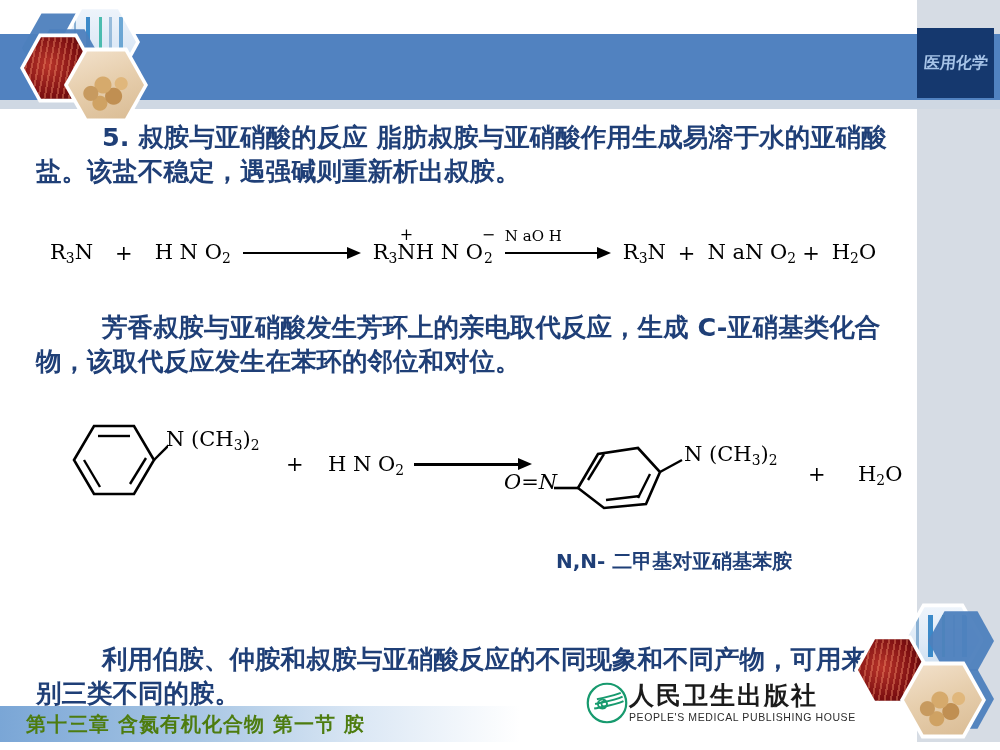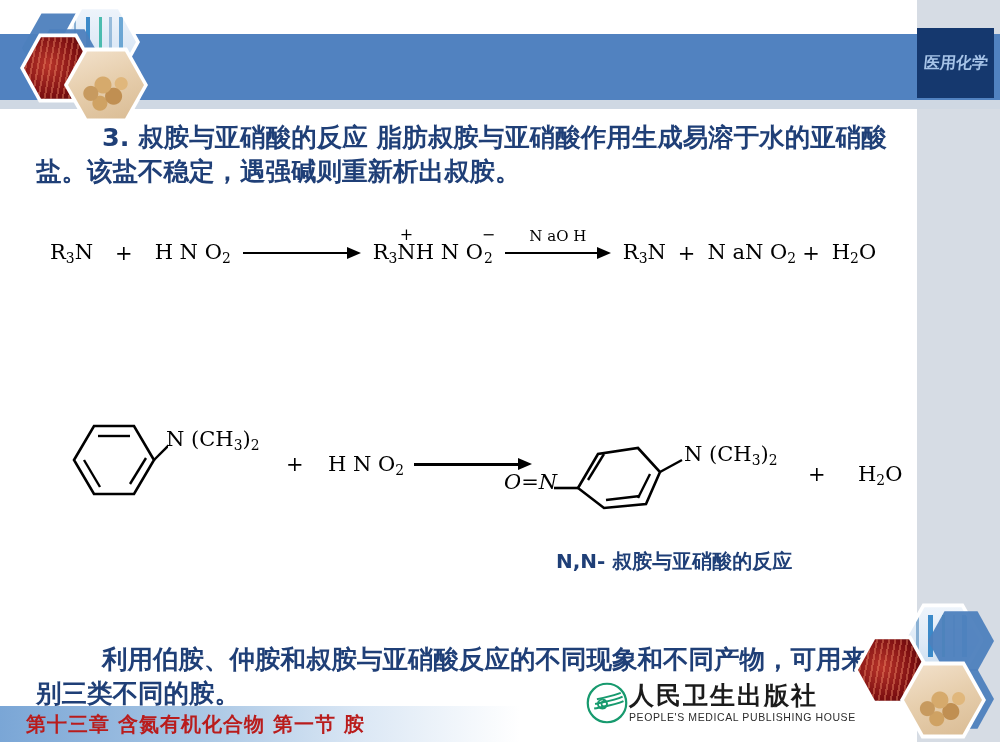--- a/index.html
+++ b/index.html
@@ -121,21 +121,21 @@
   .arrow{position:relative;display:inline-block;height:12px;}
   .arrow .shaft{
     position:absolute;left:0;top:5px;height:2.5px;background:#000;
   }
   .arrow .head{
     position:absolute;top:0;width:0;height:0;
     border-top:6px solid transparent;border-bottom:6px solid transparent;
     border-left:14px solid #000;
   }
   .arrow-lab{
-    position:absolute;top:-20px;left:0;width:100%;text-align:center;
+    position:absolute;top:-20px;left:0;width:100%;
     font-size:15px;font-family:"DejaVu Serif","Liberation Serif",serif;
     color:#000;
   }
 
   .ov{position:relative;display:inline-block;}
   .ov .chg{
     position:absolute;left:50%;transform:translateX(-50%);
     top:-13px;font-size:16px;line-height:1;
   }
 
@@ -150,21 +150,21 @@
     font-family:"DejaVu Sans","Liberation Sans",sans-serif;
   }
 
   
   .footer-bar{
     position:absolute;left:0;bottom:8px;width:520px;height:36px;
     background:linear-gradient(90deg,#7aa6d6 0%,#a8c6e4 38%,#dce8f5 70%,#ffffff 100%);
   }
   .footer-text{
     position:absolute;left:26px;bottom:12px;
-    color:#b91c1c;font-weight:bold;font-size:20px;
+    color:#4d7c0f;font-weight:bold;font-size:20px;
     font-family:"DejaVu Sans","Liberation Sans",sans-serif;
     letter-spacing:1px;z-index:3;
   }
   .pub-logo{
     position:absolute;left:585px;bottom:24px;width:300px;height:46px;
     display:flex;align-items:center;
   }
   .pub-mark{width:44px;height:44px;flex:0 0 44px;}
   .pub-names{display:flex;flex-direction:column;line-height:1;}
   .pub-cn{
@@ -213,21 +213,21 @@
     <div class="hex-shadow" style="left:40px;top:8px;width:66px;height:62px;"></div>
     <div class="hex frame hx-red" style="left:-34px;top:32px;width:76px;height:72px;">
         <div class="inner"></div>
       </div>
     <div class="hex-shadow" style="left:40px;top:66px;width:66px;height:62px;"></div>
     <div class="hex frame hx-pill" style="left:12px;top:58px;width:86px;height:80px;">
         <div class="inner"></div>
       </div>
   </div>
 
-  <div class="body-text p1">3. 叔胺与亚硝酸的反应  脂肪叔胺与亚硝酸作用生成易溶于水的亚硝酸盐。该盐不稳定，遇强碱则重新析出叔胺。</div>
+  <div class="body-text p1">5. 叔胺与亚硝酸的反应  脂肪叔胺与亚硝酸作用生成易溶于水的亚硝酸盐。该盐不稳定，遇强碱则重新析出叔胺。</div>
 
   <div class="chem eq1">
     <span>
       <span>R</span><sub>3</sub><span>N</span>
     </span>
     <span class="sp"></span>
     <span>+</span>
     <span class="sp"></span>
     <span>
       <span>H N O</span><sub>2</sub>
@@ -257,20 +257,21 @@
     <span>
       <span>N aN O</span><sub>2</sub>
     </span>
     <span style="margin-left:6px;">+</span>
     <span class="sp-s"></span>
     <span>
       <span>H</span><sub>2</sub><span>O</span>
     </span>
   </div>
 
+  <div class="body-text p2">芳香叔胺与亚硝酸发生芳环上的亲电取代反应，生成 C-亚硝基类化合物，该取代反应发生在苯环的邻位和对位。</div>
 
   <div class="eq2">
 
     <svg class="ring" style="left:0px;top:4px;" width="110" height="92" viewBox="0 0 110 92">
       <polygon points="16,46 36,12 76,12 96,46 76,80 36,80" fill="none" stroke="#000" stroke-width="2.6"></polygon>
       <line x1="40" y1="22" x2="72" y2="22" stroke="#000" stroke-width="2.4"></line>
       <line x1="26" y1="46" x2="42" y2="73" stroke="#000" stroke-width="2.4"></line>
       <line x1="72" y1="70" x2="88" y2="44" stroke="#000" stroke-width="2.4"></line>
       <line x1="96" y1="46" x2="112" y2="30" stroke="#000" stroke-width="2.4"></line>
     </svg>
@@ -304,21 +305,21 @@
       <span>N</span>
       <span>(CH</span><sub>3</sub><span>)</span><sub>2</sub>
     </div>
 
     <div class="chem" style="left:750px;top:52px;">+</div>
     <div class="chem" style="left:800px;top:52px;">
       <span>H</span><sub>2</sub><span>O</span>
     </div>
   </div>
 
-  <div class="caption">N,N- 叔胺与亚硝酸的反应</div>
+  <div class="caption">N,N- 二甲基对亚硝基苯胺</div>
 
   <div class="body-text p3">利用伯胺、仲胺和叔胺与亚硝酸反应的不同现象和不同产物，可用来鉴别三类不同的胺。</div>
 
   <div class="footer-bar"></div>
   <div class="footer-text">第十三章  含氮有机化合物    第一节  胺</div>
 
   <div class="pub-logo">
     <svg class="pub-mark" viewBox="0 0 48 48">
       <circle cx="24" cy="24" r="21" fill="none" stroke="#179a6e" stroke-width="2.4"></circle>
       <path d="M10 30 C20 28 34 26 42 22" fill="none" stroke="#179a6e" stroke-width="2.2"></path>

